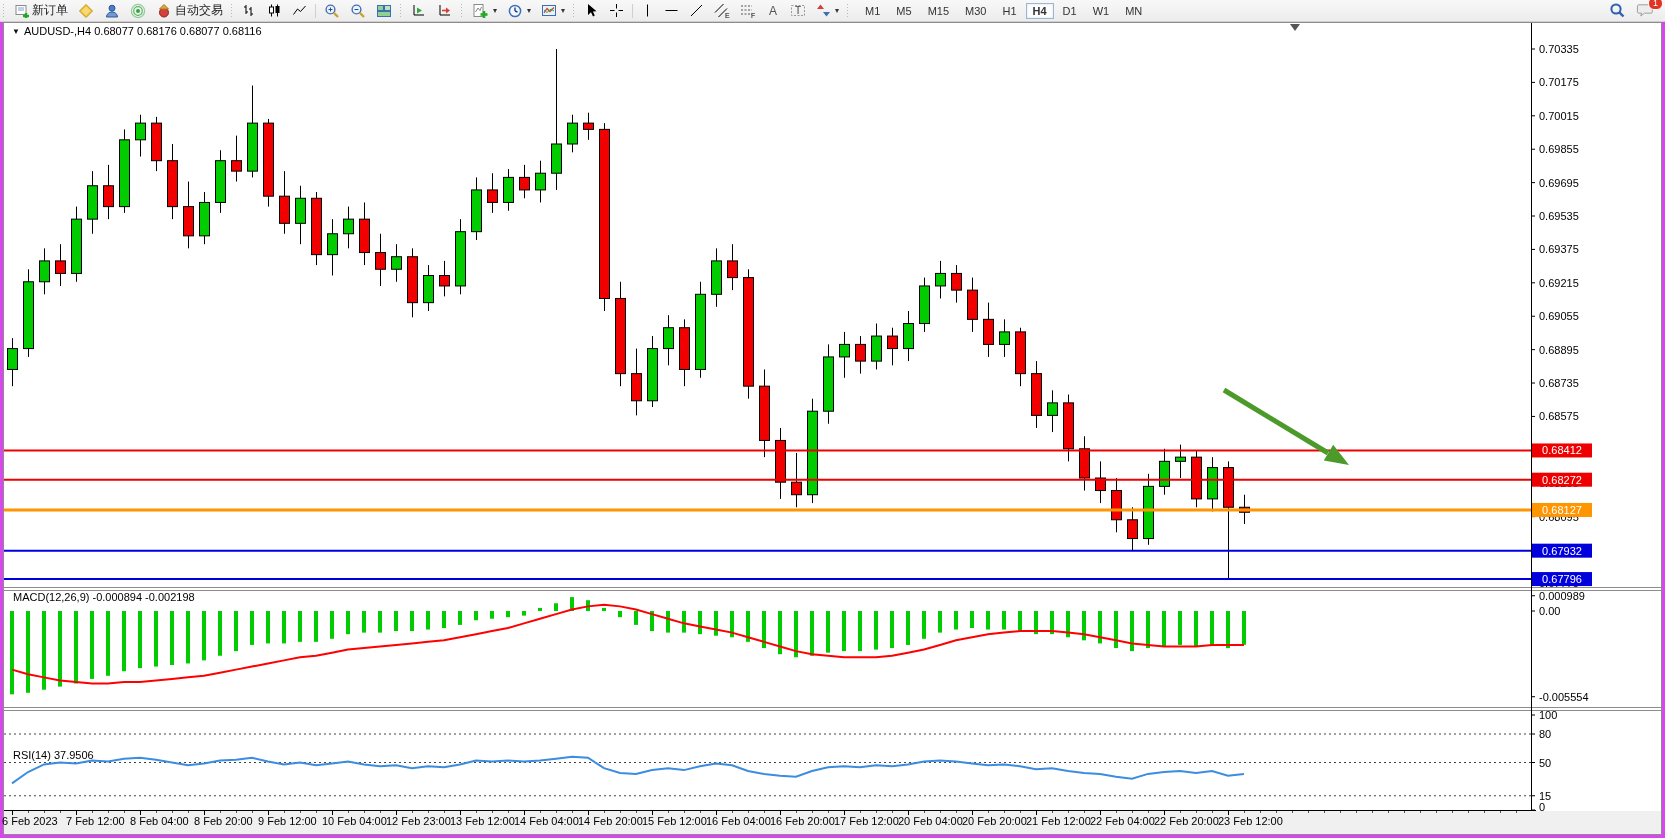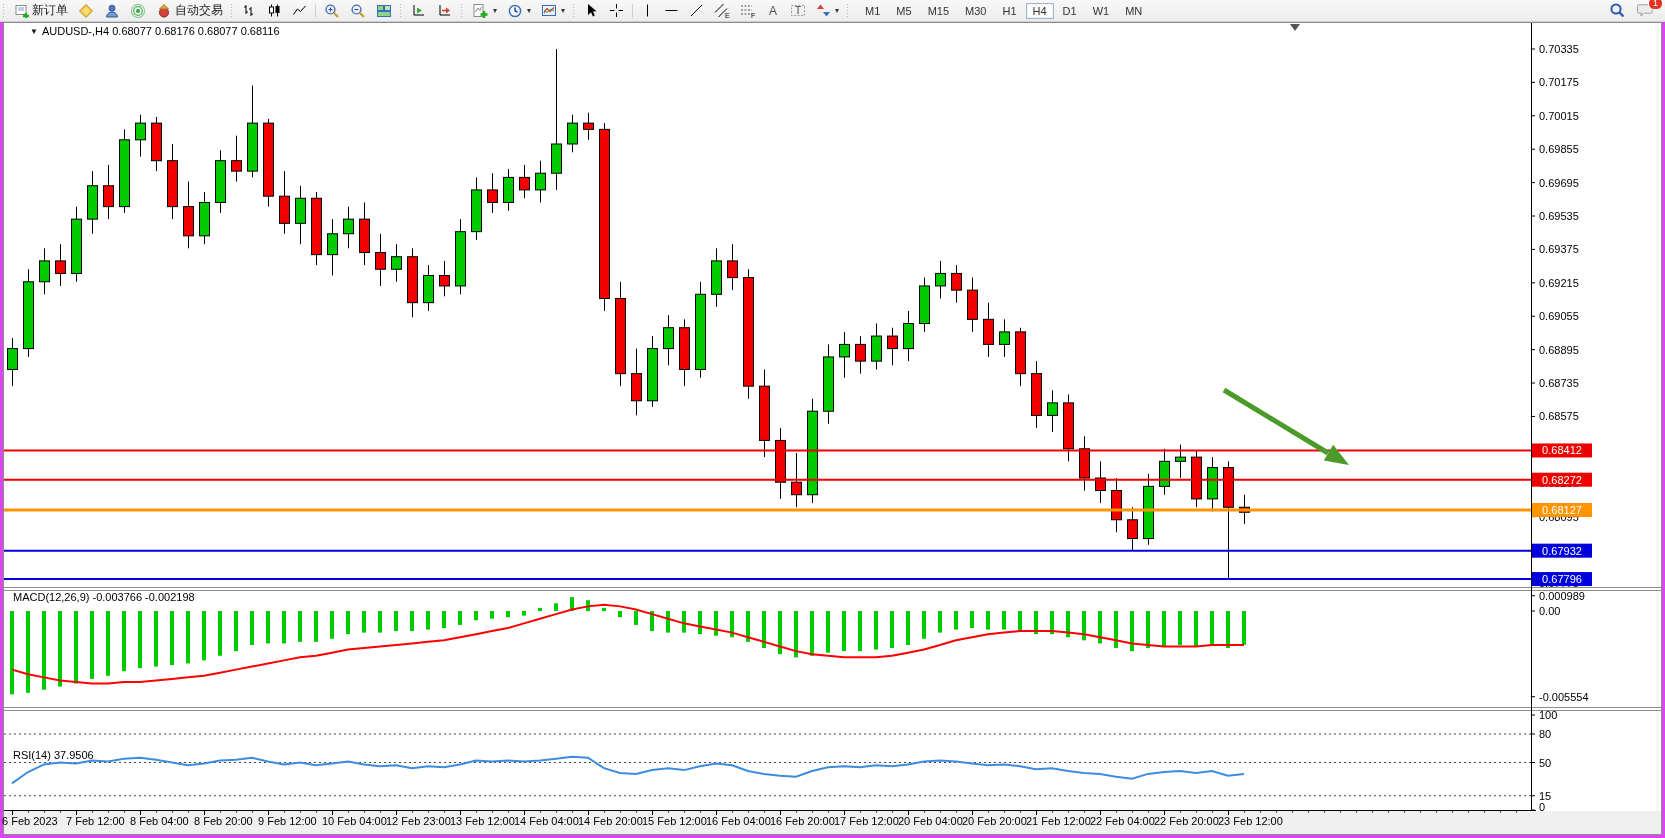--- a/index.html
+++ b/index.html
@@ -6,28 +6,28 @@
   #app{position:relative;width:1665px;height:838px;overflow:hidden;background:#d946ef;}
   
   #toolbar{position:absolute;left:0;top:0;width:1665px;height:21px;background:linear-gradient(#f8f8f8,#ececec);
            border-bottom:1px solid #d0d0d0;display:flex;align-items:center;z-index:20;font-size:12px;color:#222;}
   .tbtn{height:19px;display:flex;align-items:center;gap:3px;padding:0 4px;cursor:default;border:1px solid transparent;border-radius:2px;}
   .grip{width:7px;height:14px;margin:0 1px;background:repeating-linear-gradient(#bbb 0 1px,transparent 1px 3px);background-size:1px 100%;background-repeat:no-repeat;background-position:2px 0;}
   .vsep{width:1px;height:14px;background:#cfcfcf;margin:0 3px;}
   .caret{font-size:8px;color:#333;margin-left:1px;}
   .tflist{display:flex;align-items:center;margin-left:4px;justify-content:space-between;}
   .tf{padding:1px 6px;margin:0 1px;font-size:11px;color:#333;border:1px solid transparent;}
-  .tf.active{background:#fdfdfd;border:1px solid #9db6d4;box-shadow:inset 0 0 2px #cdd8e6;}
+  .tf.active{background:#fdfdfd;border:1px solid #9db6d4;box-shadow:inset 0 0 2px #cdd8e6;font-weight:bold;}
   .spacer{flex:1;}
   .badge{position:absolute;top:-4px;right:-5px;min-width:11px;height:11px;border-radius:6px;background:#e03426;color:#fff;
          font-size:9px;line-height:11px;text-align:center;padding:0 1px;border:1px solid #fff;}
   
   #chartwin-svg{position:absolute;left:0;top:0;z-index:1;}
   .ovl{position:absolute;z-index:5;font-size:11px;color:#000;white-space:nowrap;}
-  #chart-title{left:12px;top:25px;margin-left:18px;}
+  #chart-title{left:12px;top:25px;}
   #chart-title .tri{font-size:8px;vertical-align:1px;margin-right:4px;color:#111;}
   #macd-label{left:13px;top:591px;}
   #rsi-label{left:13px;top:749px;}
 </style>
 </head>
 <body>
 
 <div id="app">
 
   <div id="toolbar">
@@ -733,15 +733,15 @@
         <line x1="1164.5" y1="811" x2="1164.5" y2="815" stroke="#000"></line>
         <text x="1154" y="825" font-size="11" font-family="Liberation Sans, sans-serif" fill="#000">22 Feb 20:00</text>
         <line x1="1228.5" y1="811" x2="1228.5" y2="815" stroke="#000"></line>
         <text x="1218" y="825" font-size="11" font-family="Liberation Sans, sans-serif" fill="#000">23 Feb 12:00</text>
       </g>
     </svg>
 
   <div class="ovl" id="chart-title">
     <span class="tri">▼</span><span>AUDUSD-,H4  0.68077 0.68176 0.68077 0.68116</span>
   </div>
-  <div class="ovl" id="macd-label">MACD(12,26,9) -0.003766 -0.002198</div>
+  <div class="ovl" id="macd-label">MACD(12,26,9) -0.000894 -0.002198</div>
   <div class="ovl" id="rsi-label">RSI(14) 37.9506</div>
 </div>
 
 </body></html>

